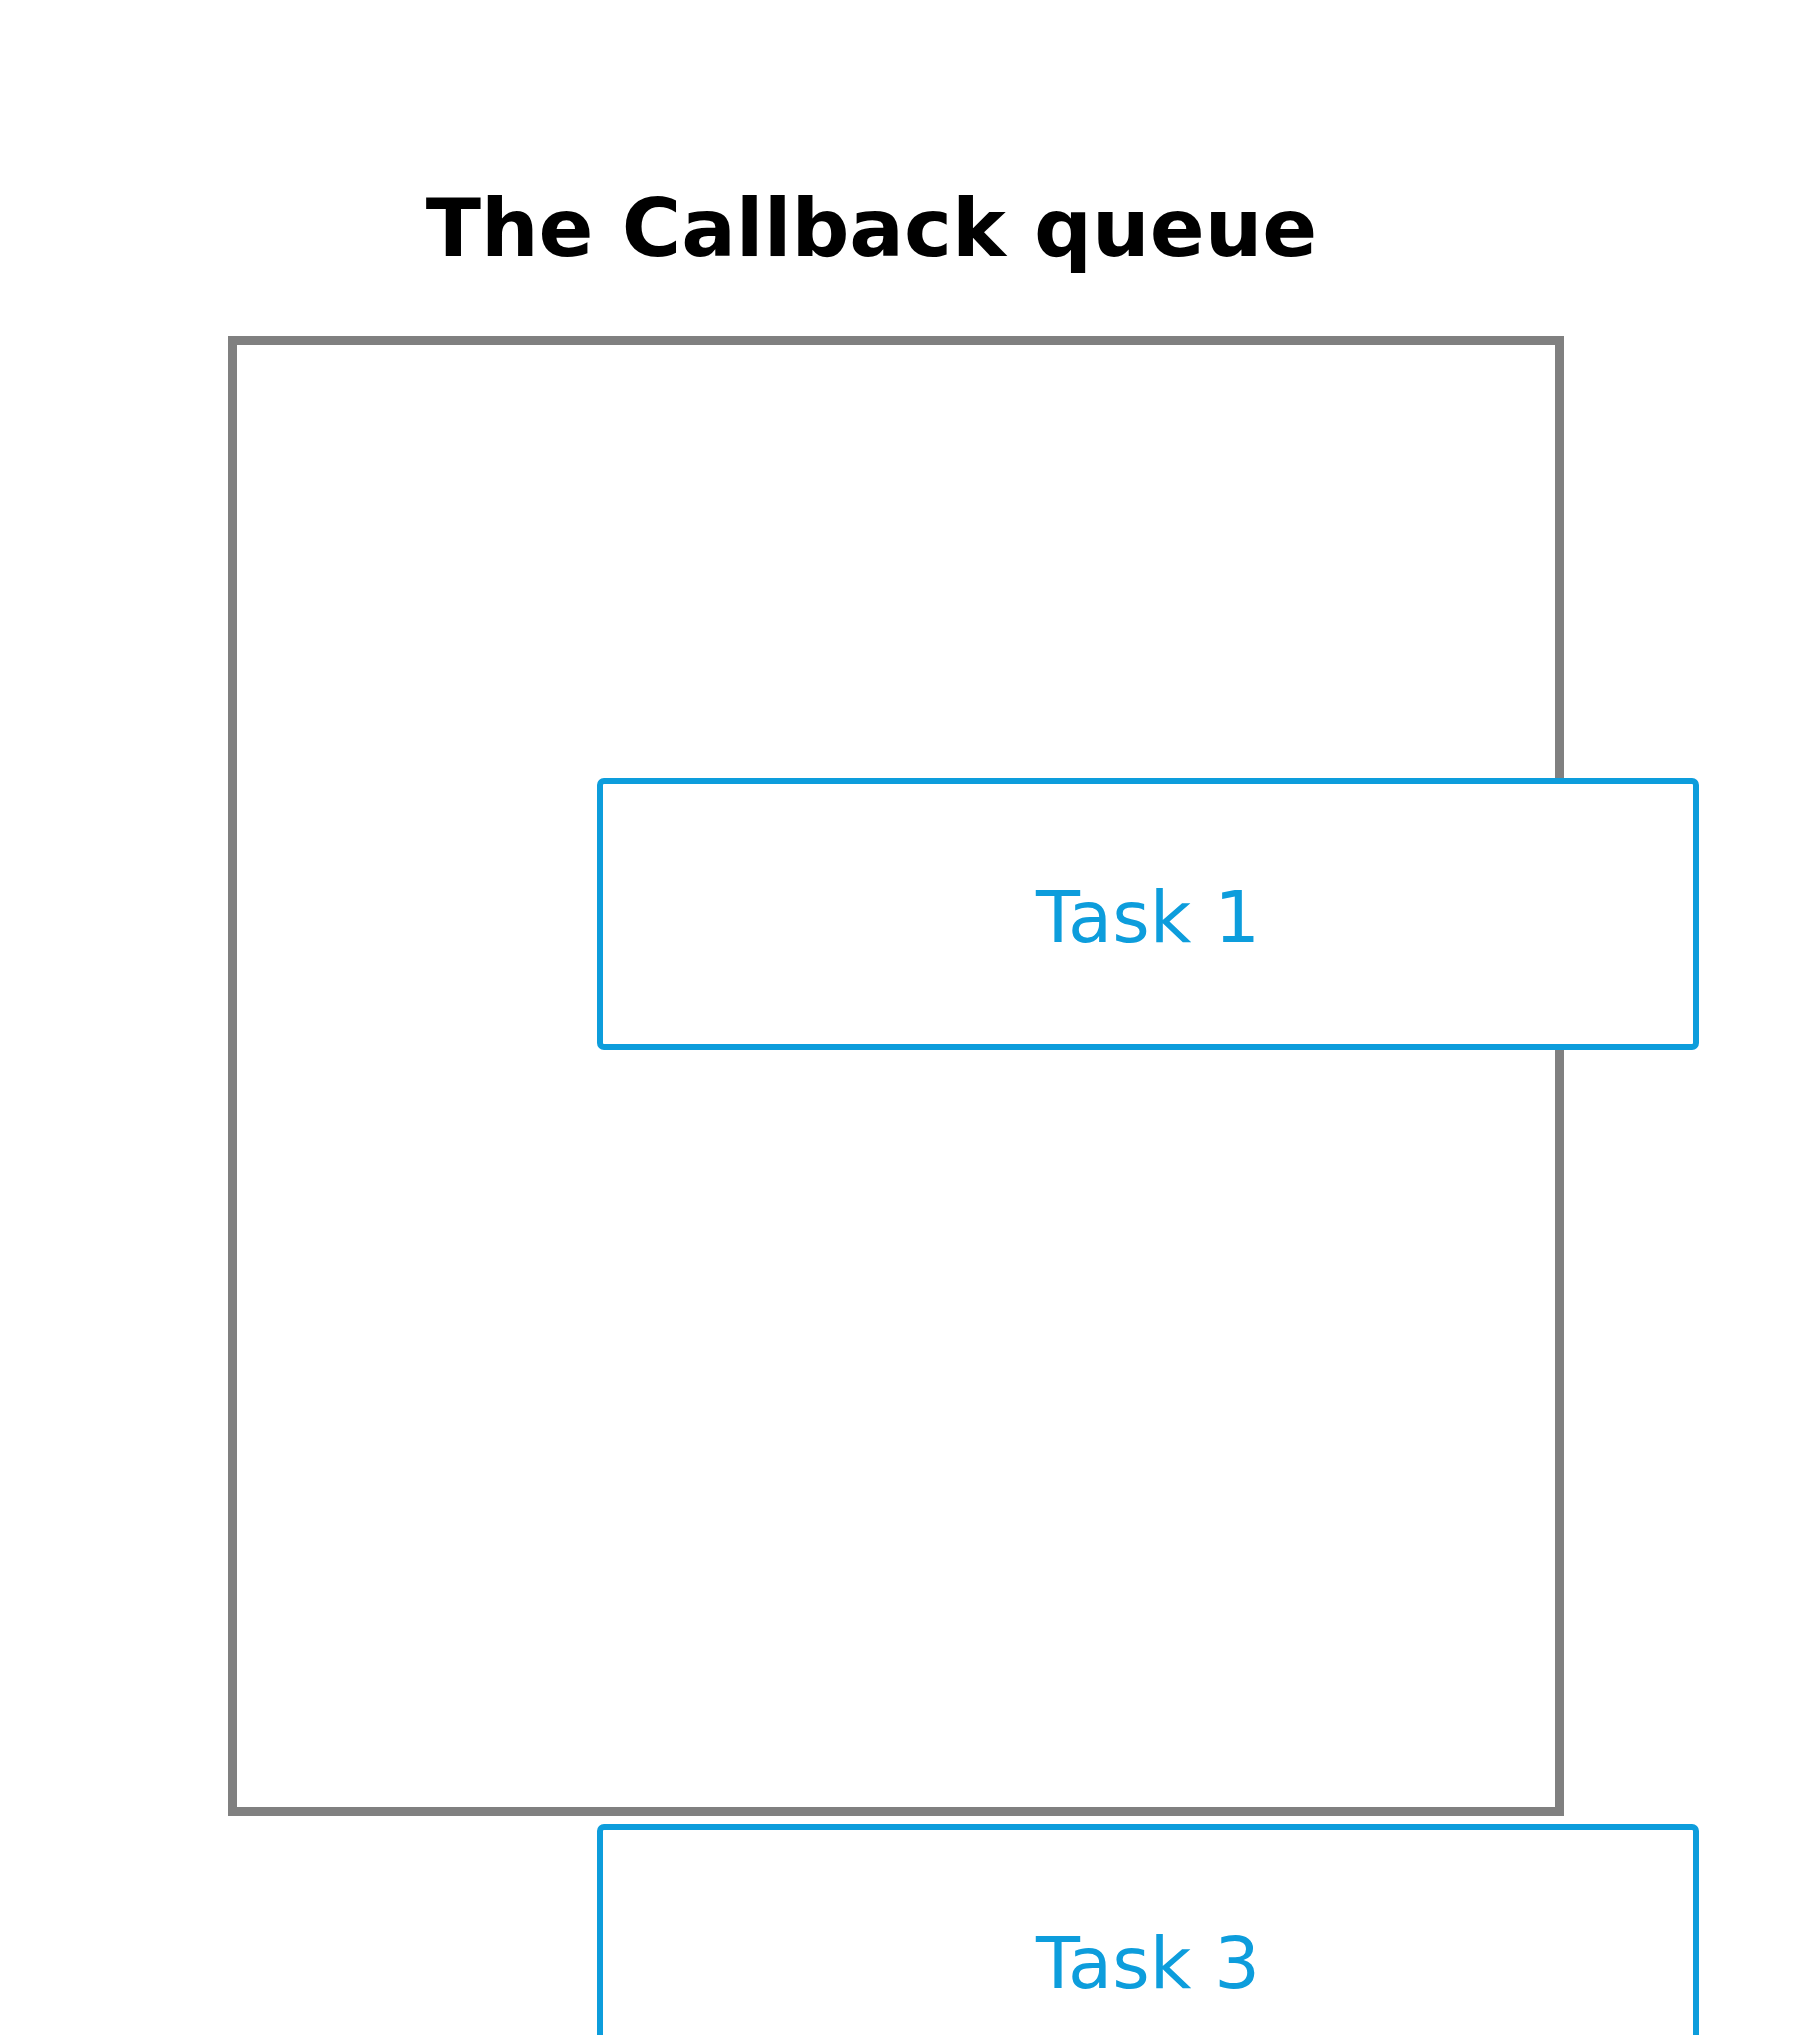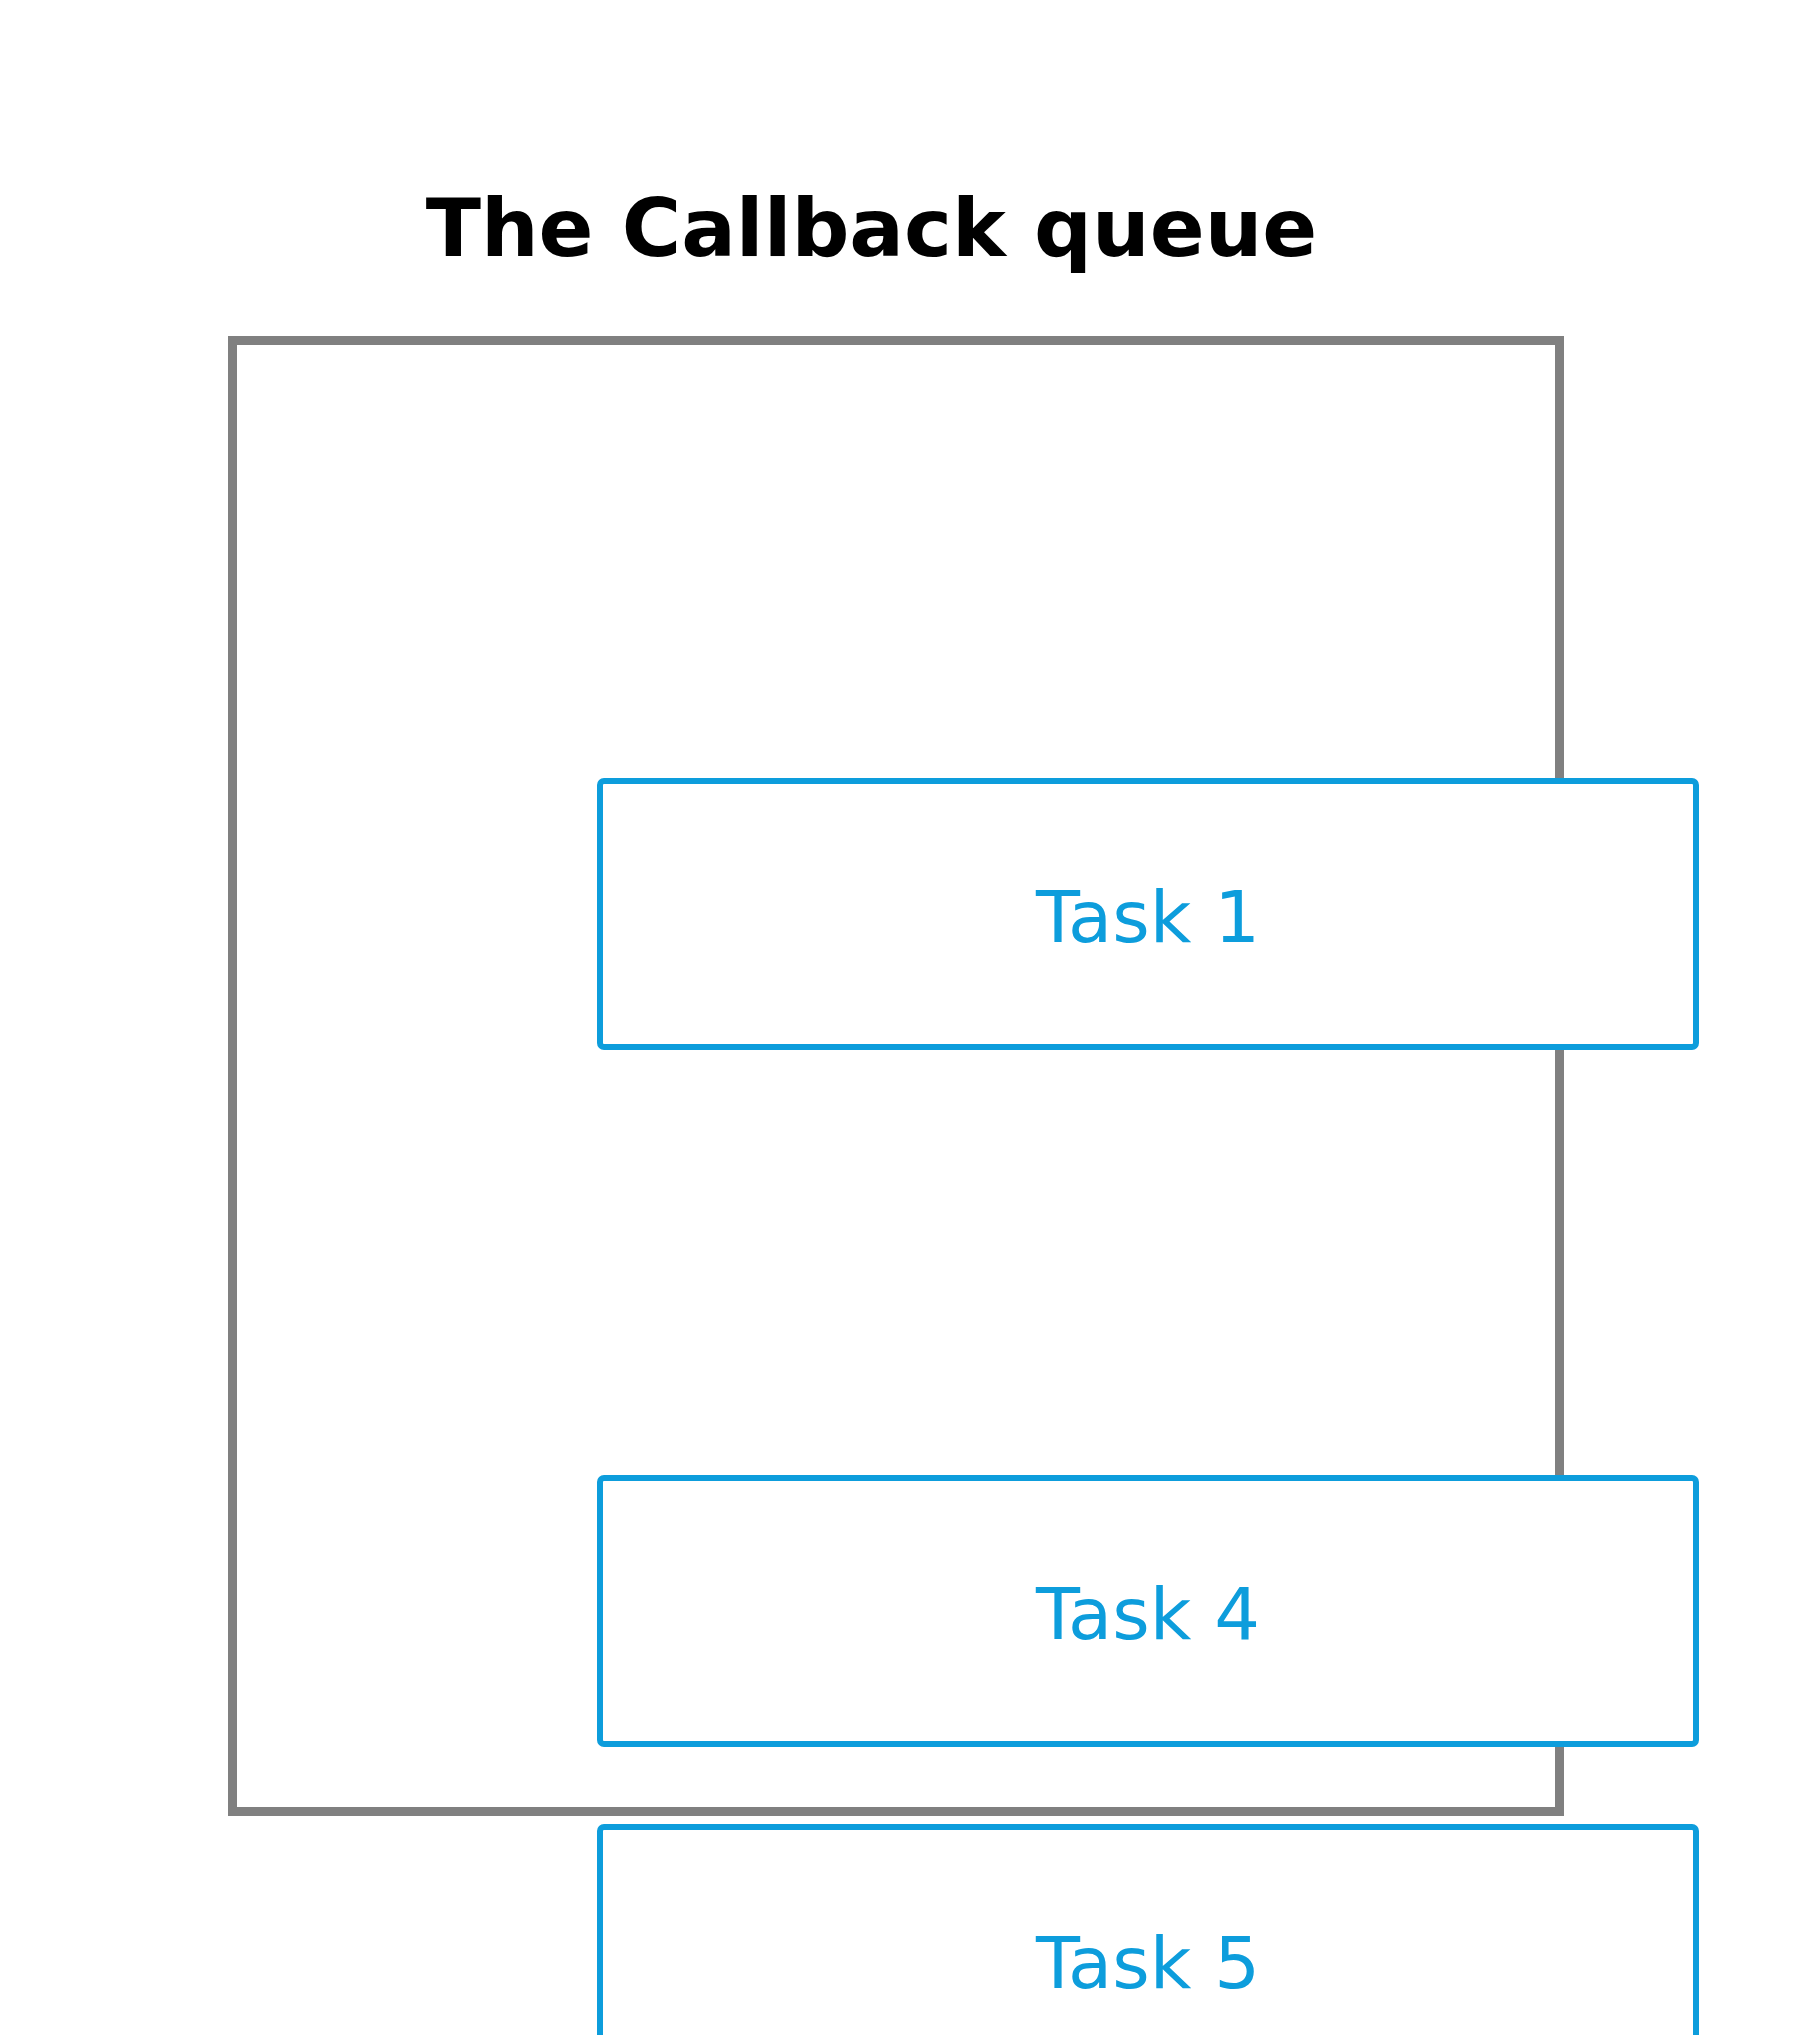--- a/index.html
+++ b/index.html
@@ -84,23 +84,20 @@
 
   <div id="diagram-title">The Callback queue</div>
 
   <div id="queue-container">
 
     <div class="task-box" id="task-box-0">
       <span class="task-label">Task 1</span>
     </div>
 
 
-    <div class="task-box" id="task-box-2">
-      <span class="task-label">Task 4</span>
-    </div>
 
     <div class="task-box" id="task-box-3">
-      <span class="task-label">Task 5</span>
+      <span class="task-label">Task 3</span>
     </div>
 
   </div>
 </div>
 
 
 </body></html>

